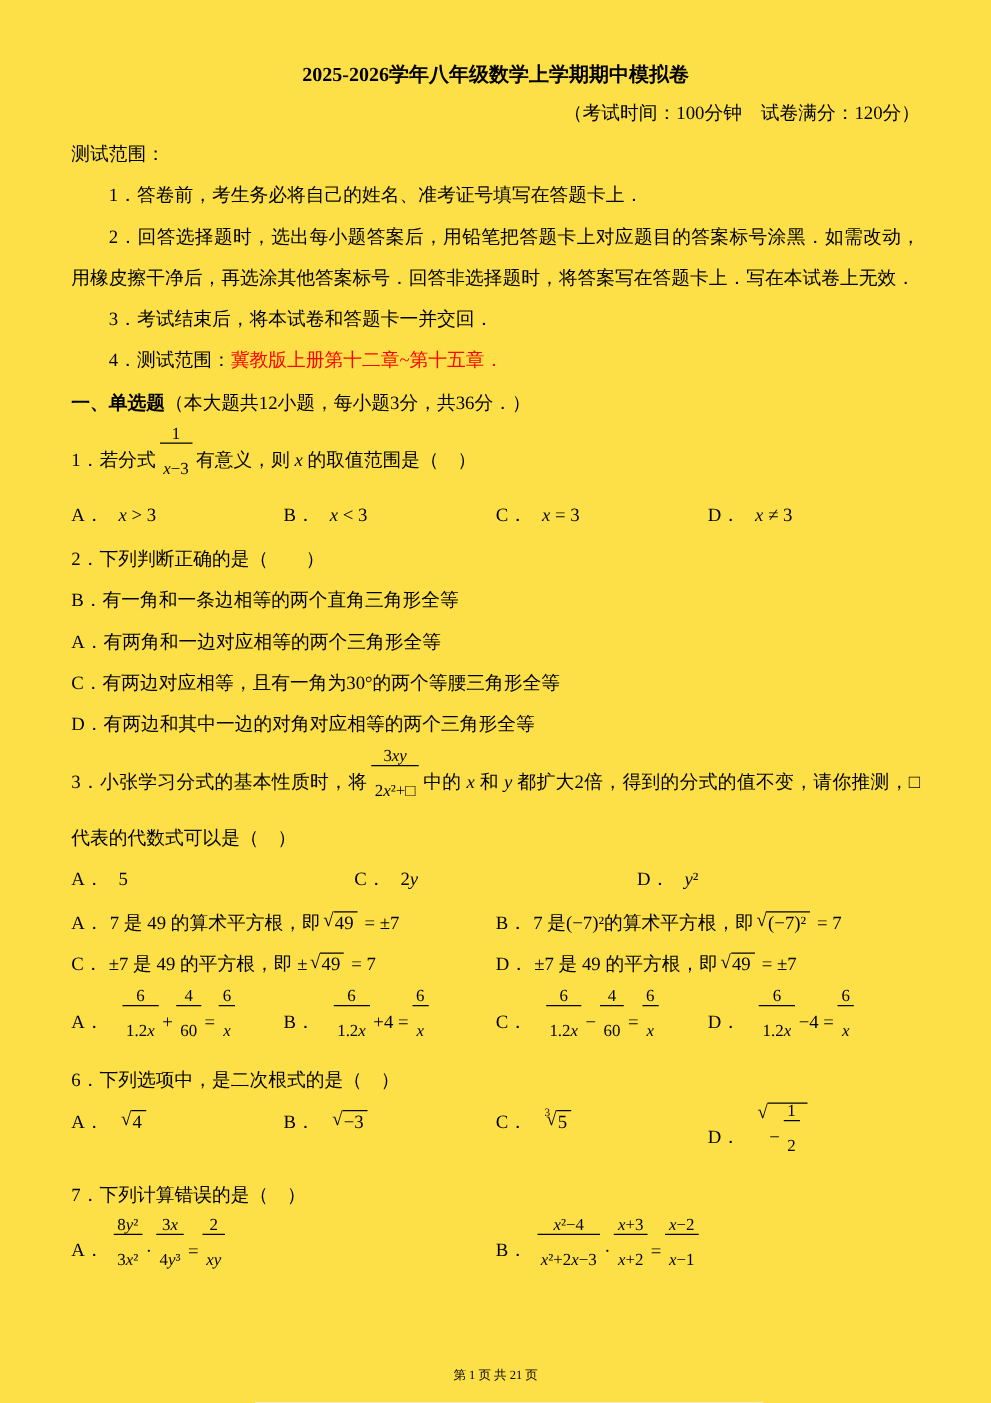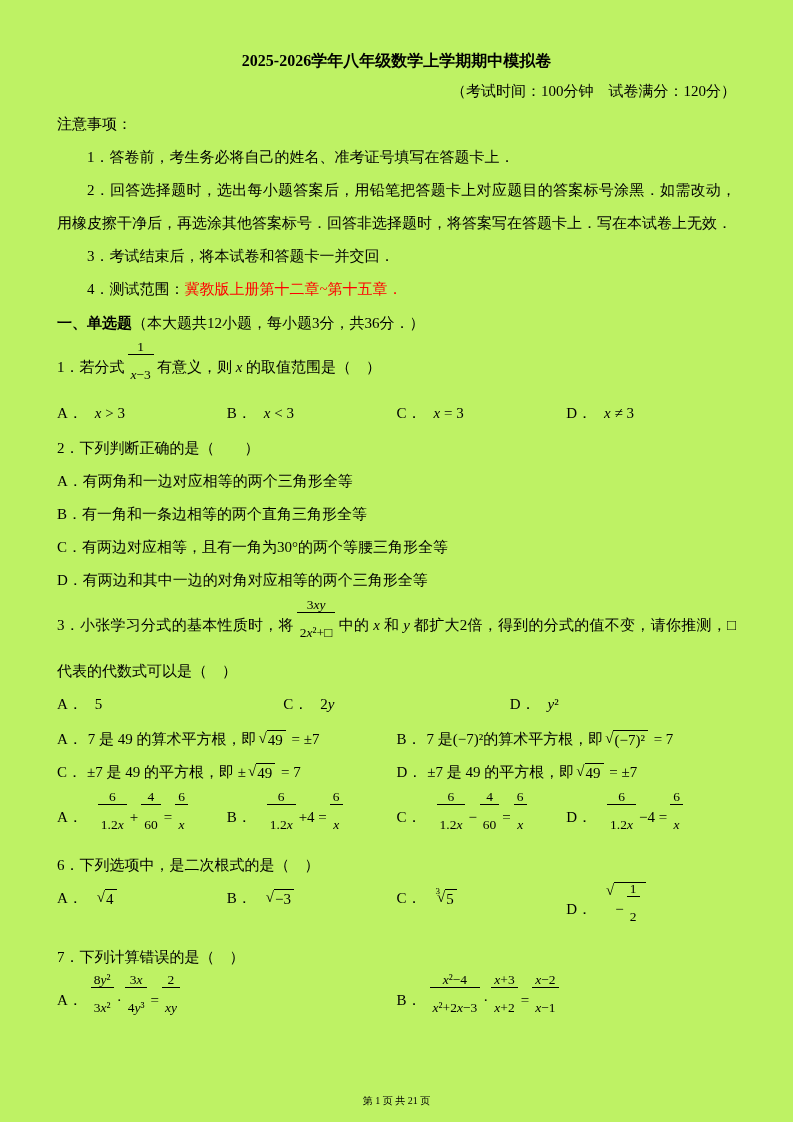--- a/index.html
+++ b/index.html
@@ -1,18 +1,18 @@
 <!DOCTYPE html>
 <html><head>
 <meta charset="utf-8">
 <style>
   html,body{margin:0;padding:0;background:#ffffff;}
   .page{
     width:793px;height:1122px;box-sizing:border-box;position:relative;overflow:hidden;
-    background:#bef264;color:#000;
+    background:#fde047;color:#000;
     font-family:"Liberation Serif","DejaVu Serif",serif;
     font-size:15px;
     padding:48px 57px 0 57px;
   }
   .title{text-align:center;font-size:16px;font-weight:700;line-height:1.6;}
   .subtitle{text-align:right;line-height:2.3;}
   .notice-head{line-height:2.2;}
   p.notice{margin:0;text-indent:2em;line-height:2.2;text-align:justify;}
   .red{color:#ff0000;}
   .section-head{line-height:2.3;}
@@ -37,43 +37,43 @@
   .sqrt .idx{font-size:9px;line-height:1;position:relative;top:-2px;margin-right:-3px;}
   .footer{position:absolute;left:0;right:0;bottom:14px;text-align:center;font-size:10px;line-height:1.4;}
 </style>
 </head>
 <body>
 
 <div class="page">
   <div class="title">2025-2026学年八年级数学上学期期中模拟卷</div>
   <div class="subtitle">（考试时间：100分钟　试卷满分：120分）</div>
 
-  <div class="notice-head">注意事项：</div>
+  <div class="notice-head">测试范围：</div>
   <p class="notice">1．答卷前，考生务必将自己的姓名、准考证号填写在答题卡上．</p>
   <p class="notice">2．回答选择题时，选出每小题答案后，用铅笔把答题卡上对应题目的答案标号涂黑．如需改动，用橡皮擦干净后，再选涂其他答案标号．回答非选择题时，将答案写在答题卡上．写在本试卷上无效．</p>
   <p class="notice">3．考试结束后，将本试卷和答题卡一并交回．</p>
   <p class="notice"><span>4．测试范围：</span><span class="red">冀教版上册第十二章~第十五章．</span></p>
 
   <div class="section-head"><span class="section-title">一、单选题</span><span>（本大题共12小题，每小题3分，共36分．）</span></div>
 
   <div id="questions">
       <div class="question">
         <p class="stem"><span>1．若分式</span><span class="frac"><span class="fn">1</span><span class="fd"><span class="mi">x</span>−3</span></span><span>有意义，则 </span><span class="math"><span class="mi">x</span></span><span> 的取值范围是（　）</span></p>
         <div class="options cols-4">
           <div class="option"><span class="olabel">A．</span><span class="math"><span class="mi">x</span> &gt; 3</span></div>
           <div class="option"><span class="olabel">B．</span><span class="math"><span class="mi">x</span> &lt; 3</span></div>
           <div class="option"><span class="olabel">C．</span><span class="math"><span class="mi">x</span> = 3</span></div>
           <div class="option"><span class="olabel">D．</span><span class="math"><span class="mi">x</span> ≠ 3</span></div>
         </div>
       </div>
       <div class="question">
         <p class="stem"><span>2．下列判断正确的是（　　）</span></p>
         <div class="options list">
+          <div class="option"><span class="olabel">B．</span><span>有一角和一条边相等的两个直角三角形全等</span></div>
           <div class="option"><span class="olabel">A．</span><span>有两角和一边对应相等的两个三角形全等</span></div>
-          <div class="option"><span class="olabel">B．</span><span>有一角和一条边相等的两个直角三角形全等</span></div>
           <div class="option"><span class="olabel">C．</span><span>有两边对应相等，且有一角为30°的两个等腰三角形全等</span></div>
           <div class="option"><span class="olabel">D．</span><span>有两边和其中一边的对角对应相等的两个三角形全等</span></div>
         </div>
       </div>
       <div class="question">
         <p class="stem"><span>3．小张学习分式的基本性质时，将</span><span class="frac"><span class="fn">3<span class="mi">xy</span></span><span class="fd">2<span class="mi">x</span>²+□</span></span><span>中的 </span><span class="math"><span class="mi">x</span></span><span> 和 </span><span class="math"><span class="mi">y</span></span><span> 都扩大2倍，得到的分式的值不变，请你推测，□代表的代数式可以是（　）</span></p>
         <div class="options cols-4">
           <div class="option"><span class="olabel">A．</span><span>5</span></div>
           <div class="option"><span class="olabel">C．</span><span class="math">2<span class="mi">y</span></span></div>
           <div class="option"><span class="olabel">D．</span><span class="math"><span class="mi">y</span>²</span></div>

